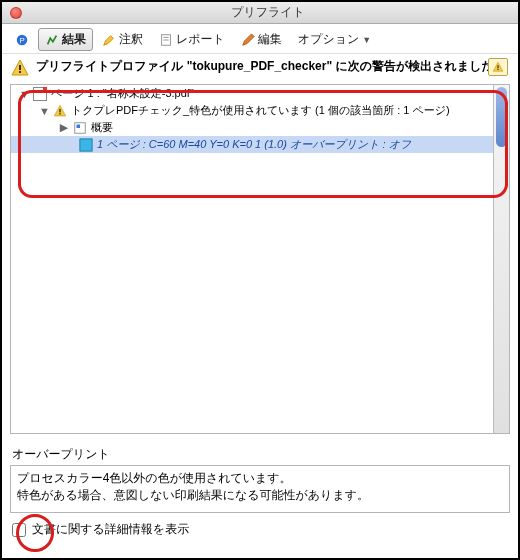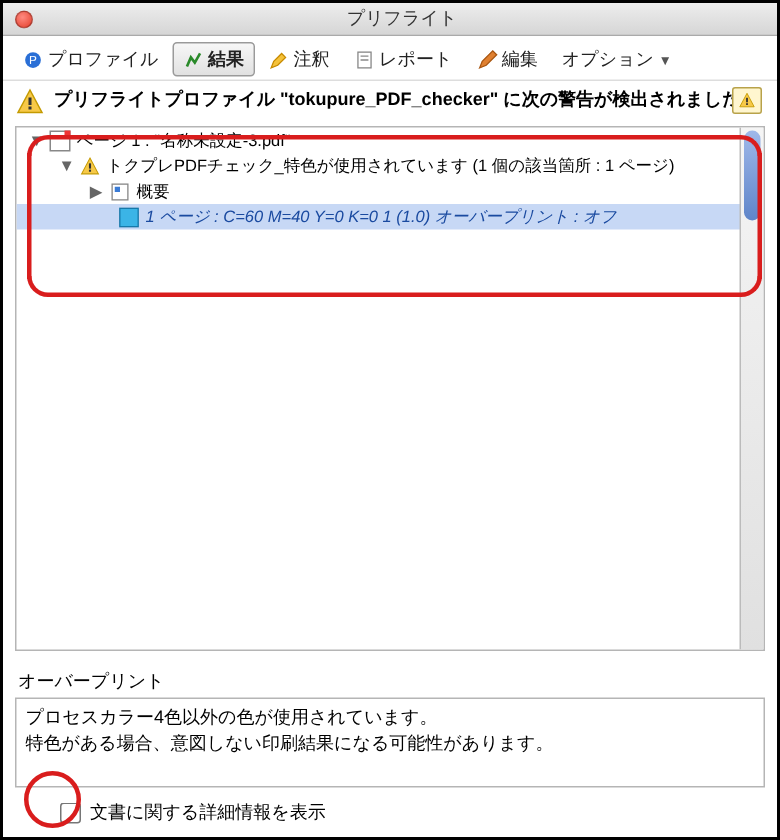--- a/index.html
+++ b/index.html
@@ -124,29 +124,29 @@
     border-left: 1px solid #bbb;
   }
   .tree-scroll-thumb {
     position: absolute; left: 2px; right: 2px; top: 2px; height: 60px;
     background: linear-gradient(#9fb8e9,#5f85c9);
     border-radius: 6px;
   }
   .section-label { padding: 6px 10px 2px 10px; font-size: 12px; }
   .explain-box {
     margin: 0 8px;
-    height: 60px;
+    height: 48px;
     border: 1px solid #b5b5b5;
     padding: 4px 6px;
     font-size: 12px;
     line-height: 1.4;
     background: #fff;
   }
   .checks { padding: 8px 10px 10px 10px; display: flex; flex-direction: column; gap: 4px; }
-  .check-row { display: flex; align-items: center; gap: 6px; font-size: 12px; margin-left: 28px; }
+  .check-row { display: flex; align-items: center; gap: 6px; font-size: 12px; }
   .check-row input[type=checkbox] {
     width: 14px; height: 14px;
     accent-color: #2962d9;
   }
   .red-circle {
     position: absolute;
     left: 14px; bottom: 6px;
     width: 38px; height: 38px;
     border: 3px solid #d91d1d;
     border-radius: 50%;
@@ -163,21 +163,20 @@
   </div>
   <div class="window-title">プリフライト</div>
 </div>
 
 <div class="toolbar">
   <div class="tb-btn">
     <svg class="tb-icon" viewBox="0 0 16 16">
         <circle cx="8" cy="8" r="6" fill="#2a6fd6"></circle>
         <text x="8" y="11" text-anchor="middle" font-size="9" fill="#fff">P</text>
       </svg>
-    <span>プロファイル</span>
   </div>
   <div class="tb-btn active">
     <svg class="tb-icon" viewBox="0 0 16 16">
         <path d="M3 13 L6 6 L9 10 L13 3" stroke="#2a8a2a" stroke-width="2" fill="none"></path>
       </svg>
     <span>結果</span>
   </div>
   <div class="tb-btn">
     <svg class="tb-icon" viewBox="0 0 16 16">
         <path d="M2 14 L4 9 L10 3 L13 6 L7 12 Z" fill="#f5c23a" stroke="#c78a00"></path>

